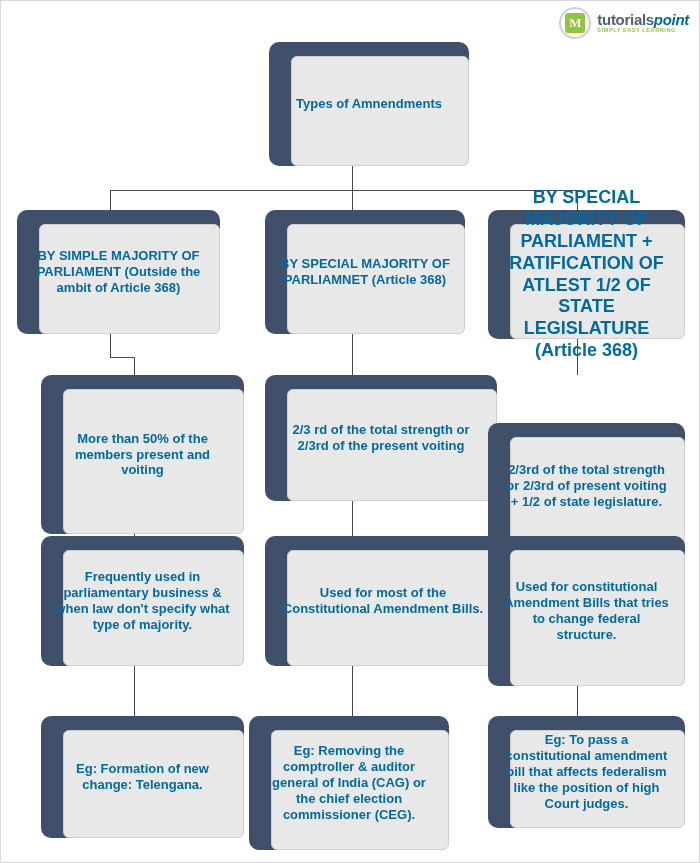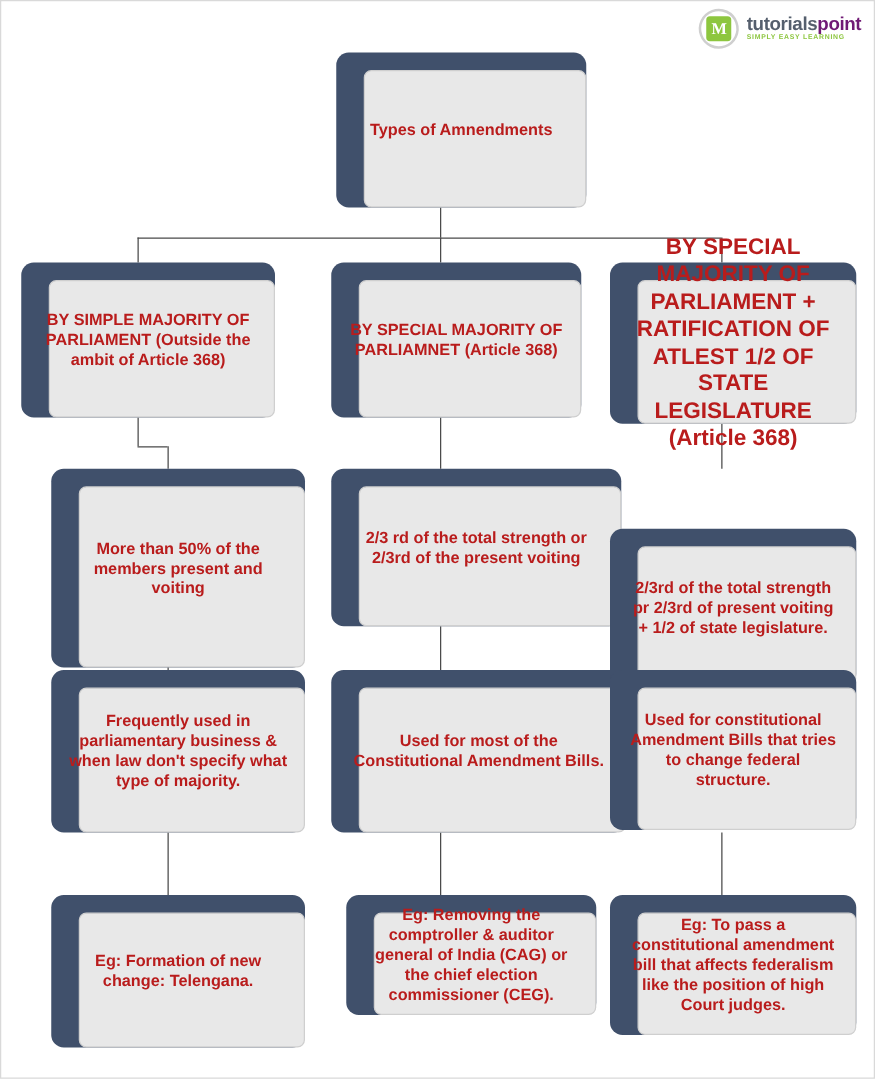--- a/index.html
+++ b/index.html
@@ -63,21 +63,21 @@
   }
   .logo-text {
     line-height: 1.05;
   }
   .logo-title {
     font-size: 15px;
     font-weight: bold;
     letter-spacing: -0.3px;
   }
   .logo-title .t1 { color: #555f6d; }
-  .logo-title .t2 { color: #701a75; }
+  .logo-title .t2 { color: #0369a1; font-style: italic; }
   .logo-sub {
     font-size: 5.5px;
     color: #8dc63f;
     letter-spacing: 0.6px;
     font-weight: bold;
   }
 
   
   .line {
     position: absolute;
@@ -113,21 +113,21 @@
     display: flex;
     align-items: center;
     justify-content: center;
     padding: 4px 8px;
   }
   .node .label {
     position: relative;
     z-index: 3;
     width: 100%;
     text-align: center;
-    color: #b91c1c;
+    color: #0369a1;
     font-weight: bold;
     line-height: 1.22;
   }
   .node .label-wrap {
     position: absolute;
     left: 0;
     top: 0;
     width: 100%;
     height: 100%;
     display: flex;
@@ -232,21 +232,21 @@
   </div>
 
   <div class="node" style="left:264px; top:535px; width:236px; height:130px;">
     <div class="back"></div>
     <div class="front"></div>
     <div class="label-wrap">
       <div class="label" style="font-size:13px;">Used for most of the Constitutional Amendment Bills.</div>
     </div>
   </div>
 
-  <div class="node" style="left:276px; top:715px; width:200px; height:96px;">
+  <div class="node" style="left:248px; top:715px; width:200px; height:134px;">
     <div class="back"></div>
     <div class="front"></div>
     <div class="label-wrap">
       <div class="label" style="font-size:13px;">Eg: Removing the comptroller &amp; auditor general of India (CAG) or the chief election commissioner (CEG).</div>
     </div>
   </div>
 
   <div class="node" style="left:487px; top:209px; width:197px; height:129px;">
     <div class="back"></div>
     <div class="front"></div>
@@ -256,21 +256,21 @@
   </div>
 
   <div class="node" style="left:487px; top:374px; width:197px; height:126px;margin-top:48px;">
     <div class="back"></div>
     <div class="front"></div>
     <div class="label-wrap">
       <div class="label" style="font-size:13px;">2/3rd of the total strength pr 2/3rd of present voiting + 1/2 of state legislature.</div>
     </div>
   </div>
 
-  <div class="node" style="left:487px; top:535px; width:197px; height:128px;">
+  <div class="node" style="left:487px; top:535px; width:197px; height:150px;">
     <div class="back"></div>
     <div class="front"></div>
     <div class="label-wrap">
       <div class="label" style="font-size:13px;">Used for constitutional Amendment Bills that tries to change federal structure.</div>
     </div>
   </div>
 
   <div class="node" style="left:487px; top:715px; width:197px; height:112px;padding-left:38px;">
     <div class="back"></div>
     <div class="front"></div>

